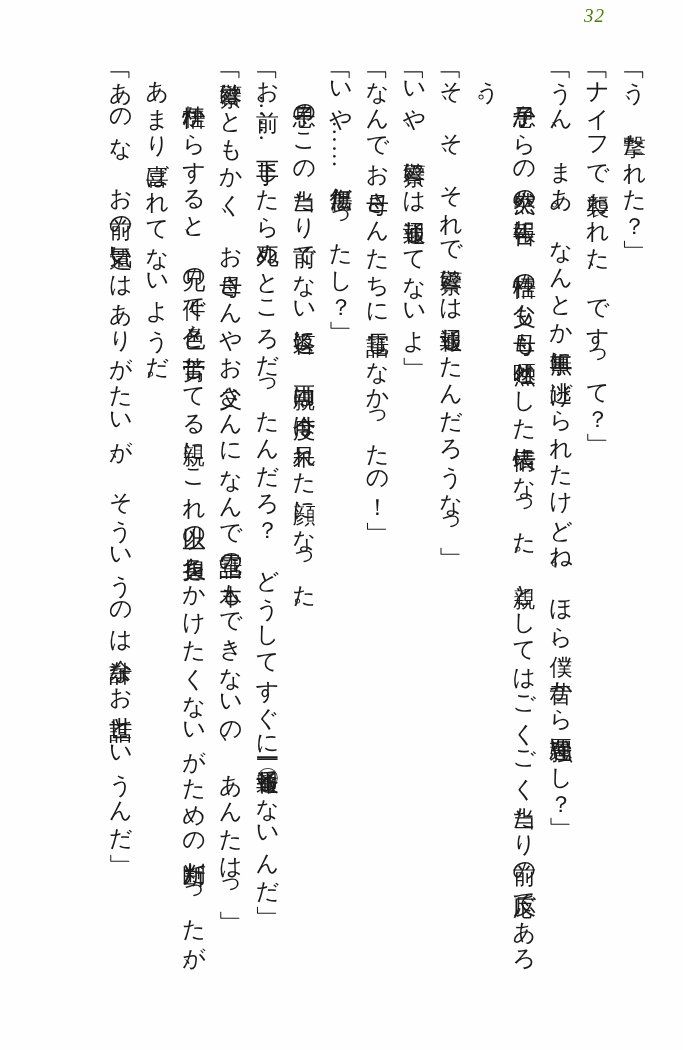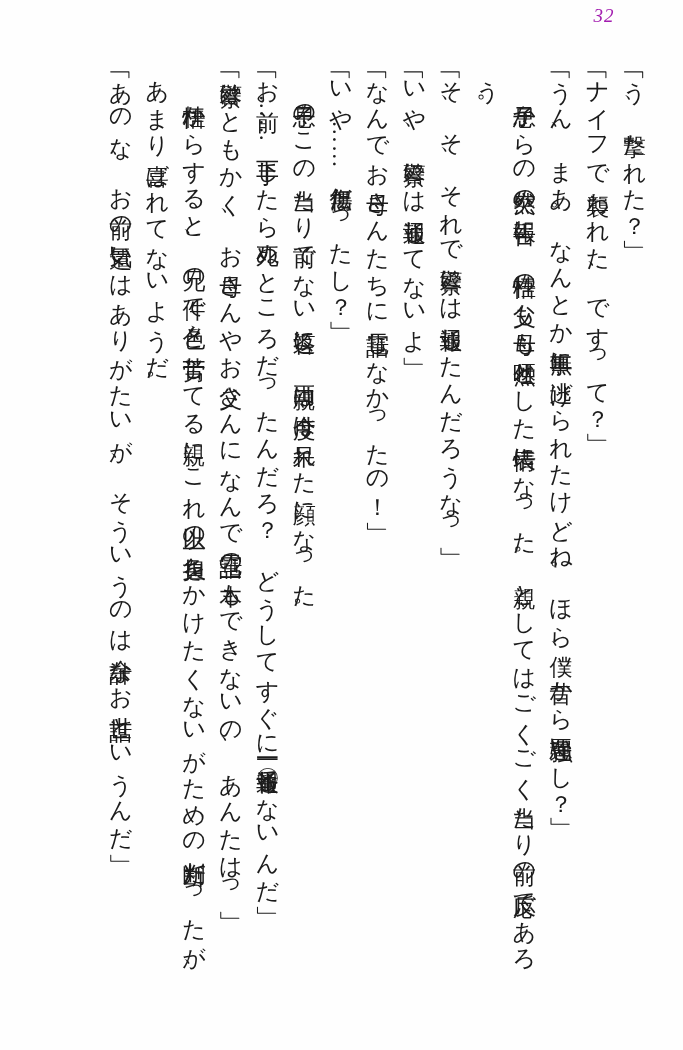--- a/index.html
+++ b/index.html
@@ -15,25 +15,24 @@
     width: 683px;
     height: 1050px;
     background: #fefefe;
     font-family: "Liberation Serif", "DejaVu Serif", serif;
   }
   .page-number {
     position: absolute;
     top: 5px;
     left: 584px;
     width: 40px;
-    text-align: center;
     font-size: 19px;
     font-style: italic;
     letter-spacing: 1px;
-    color: #a21caf;
+    color: #4d7c0f;
   }
   .text-block {
     position: absolute;
     top: 64px;
     right: 31px;
     width: 626px;
     height: 941px;
     writing-mode: vertical-rl;
     text-orientation: mixed;
     font-size: 23px;

